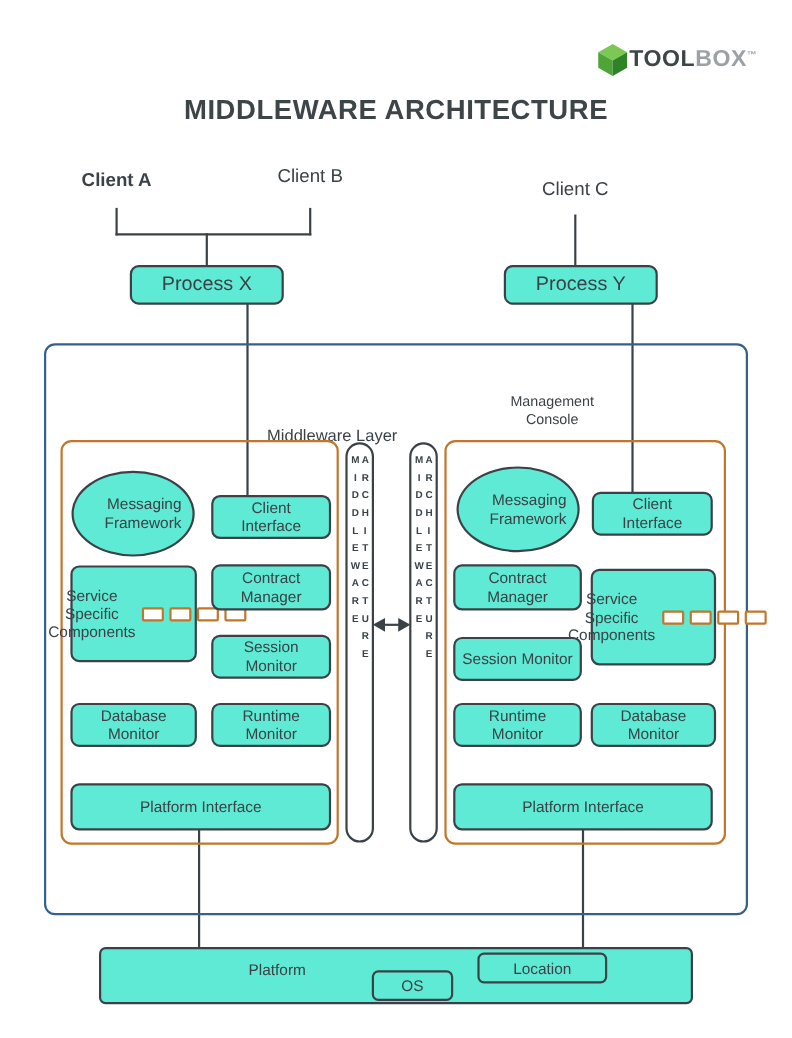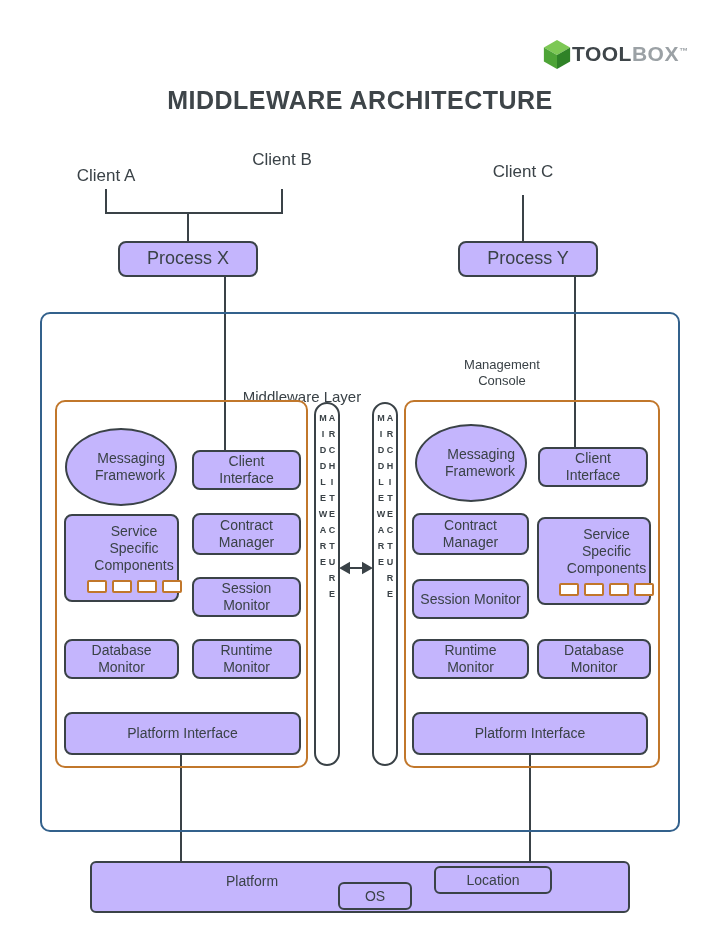--- a/index.html
+++ b/index.html
@@ -2,36 +2,36 @@
 <html><head>
 <meta charset="utf-8">
 <style>
   * { margin:0; padding:0; box-sizing:border-box; }
   html,body { background:#ffffff; }
   body { font-family:"Liberation Sans","DejaVu Sans",sans-serif; color:#3a4247; }
   .canvas { position:relative; width:720px; height:944px; background:#fff; overflow:hidden; }
   .wires { position:absolute; left:0; top:0; }
   .txt { position:absolute; text-align:center; color:#3a4247; }
   .node {
-    position:absolute; border:2px solid #3a4247; border-radius:8px; background:#c4b5fd;
+    position:absolute; border:2px solid #3a4247; border-radius:8px; background:#5eead4;
     display:flex; align-items:center; justify-content:center; text-align:center;
     font-size:14px; line-height:1.2; color:#3a4247; padding:0 6px;
   }
   .ellipse { border-radius:50%; padding:0 10px;text-align:right; }
   .blue-frame { position:absolute; border:2px solid #33618c; border-radius:10px; background:transparent; }
   .panel { position:absolute; border:2px solid #c1772b; border-radius:10px; background:transparent; }
   .spine {
     position:absolute; width:26px; border:2px solid #3a4247; border-radius:13px; background:#fff;
     display:flex; justify-content:center; padding-top:9px;
   }
   .spine span {
     writing-mode:vertical-lr; text-orientation:upright;
     font-size:9px; font-weight:700; letter-spacing:6px; line-height:1; color:#3a4247;
   }
-  .service { flex-direction:column; gap:6px;padding-left:31px; }
+  .service { gap:6px;padding-left:31px; }
   .svc-label { width:88px; text-align:center; line-height:1.2; }
   .slots { display:flex; gap:5px; justify-content:center; }
   .slot { width:20px; height:13px; border:2px solid #c1772b; border-radius:2px; background:#fff; }
   .title { position:absolute; left:0; top:86px; width:720px; text-align:center;
            font-size:25px; font-weight:700; letter-spacing:0.5px; color:#3e4549; }
   .logo { position:absolute; left:542px; top:38px; display:flex; align-items:center; gap:0; }
   .brand { font-size:21px; font-weight:800; letter-spacing:0.5px; color:#3e4549; }
   .brand .lite { color:#9ba1a5; }
   .brand sup { font-size:9px; color:#9ba1a5; vertical-align:7px; font-weight:700; }
   .client-label { font-size:17px; }
@@ -68,21 +68,21 @@
     <svg width="30" height="32" viewBox="0 0 32 34">
       <polygon points="16,2 30,10 16,18 2,10" fill="#7dc855"></polygon>
       <polygon points="2,10 16,18 16,33 2,25" fill="#4ea437"></polygon>
       <polygon points="30,10 16,18 16,33 30,25" fill="#2f8227"></polygon>
     </svg>
     <span class="brand"><span>TOOL</span><span class="lite">BOX</span><sup>™</sup></span>
   </div>
 
   <div class="title">MIDDLEWARE ARCHITECTURE</div>
 
-  <div class="txt client-label" style="left:70px; top:166px; width:72px;">Client A</div>
+  <div class="txt client-label" style="left:70px; top:154px; width:72px;font-weight:bold;">Client A</div>
   <div class="txt client-label" style="left:246px; top:150px; width:72px;">Client B</div>
   <div class="txt client-label" style="left:487px; top:162px; width:72px;">Client C</div>
 
   <div class="node proc" style="left:118px; top:241px; width:140px; height:36px;">Process X</div>
   <div class="node proc" style="left:458px; top:241px; width:140px; height:36px;">Process Y</div>
 
   <div class="blue-frame" style="left:40px; top:312px; width:640px; height:520px;"></div>
   <div class="frame-label" style="left:222px; top:344px; width:160px;margin-top:44px;">Middleware Layer</div>
   <div class="console-label" style="left:452px; top:336px; width:100px;">Management Console</div>
 

